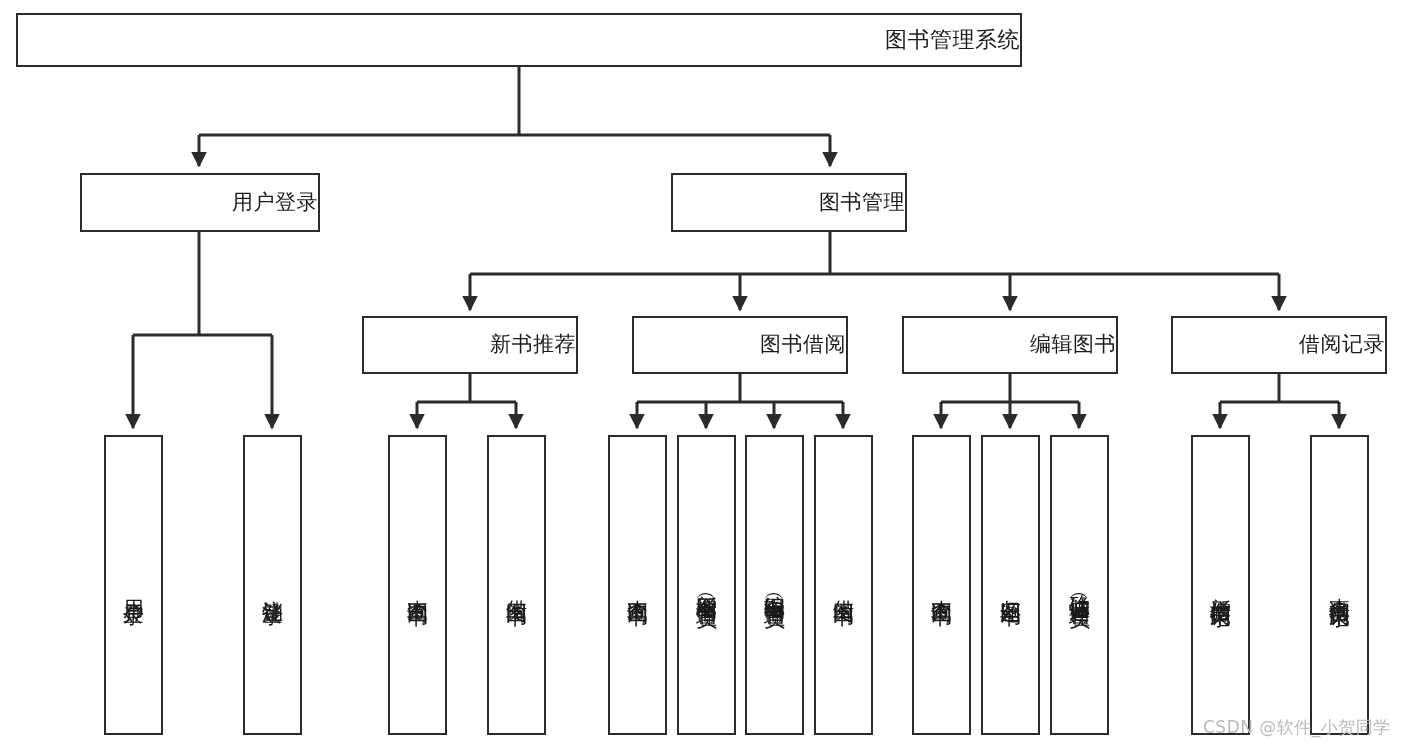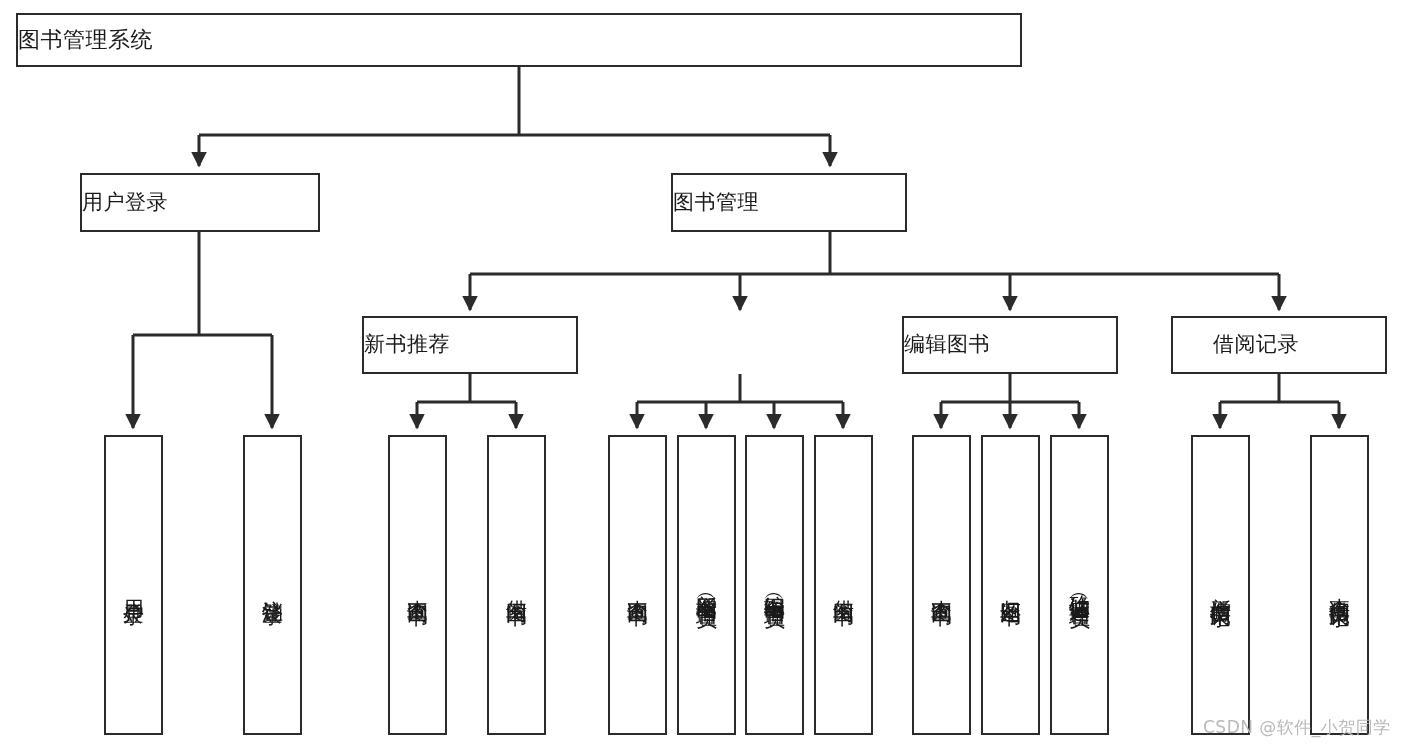--- a/index.html
+++ b/index.html
@@ -26,21 +26,21 @@
     height: 747px;
     pointer-events: none;
   }
   .node {
     position: absolute;
     box-sizing: border-box;
     background: #ffffff;
     border: 2px solid #2b2b2b;
     display: flex;
     align-items: center;
-    justify-content: flex-start;
+    justify-content: flex-end;
     color: #1a1a1a;
   }
   .node-label {
     display: block;
     text-align: center;
     line-height: 1.14;
     letter-spacing: 0.5px;
   }
   
   .node.horiz .node-label {
@@ -138,20 +138,23 @@
   <div class="node horiz" style="left:80px; top:173px; width:240px; height:59px;">
     <span class="node-label">用户登录</span>
   </div>
   <div class="node horiz" style="left:671px; top:173px; width:236px; height:59px;">
     <span class="node-label">图书管理</span>
   </div>
 
   <div class="node horiz" style="left:362px; top:316px; width:216px; height:58px;">
     <span class="node-label">新书推荐</span>
   </div>
+  <div class="node horiz" style="left:632px; top:316px; width:216px; height:58px;">
+    <span class="node-label">图书借阅</span>
+  </div>
   <div class="node horiz" style="left:902px; top:316px; width:216px; height:58px;">
     <span class="node-label">编辑图书</span>
   </div>
   <div class="node horiz" style="left:1171px; top:316px; width:216px; height:58px;padding-left:40px;">
     <span class="node-label">借阅记录</span>
   </div>
 
   <div class="node vert" style="left:104px; top:435px; width:59px; height:300px;">
     <span class="node-label">用户登录</span>
   </div>

